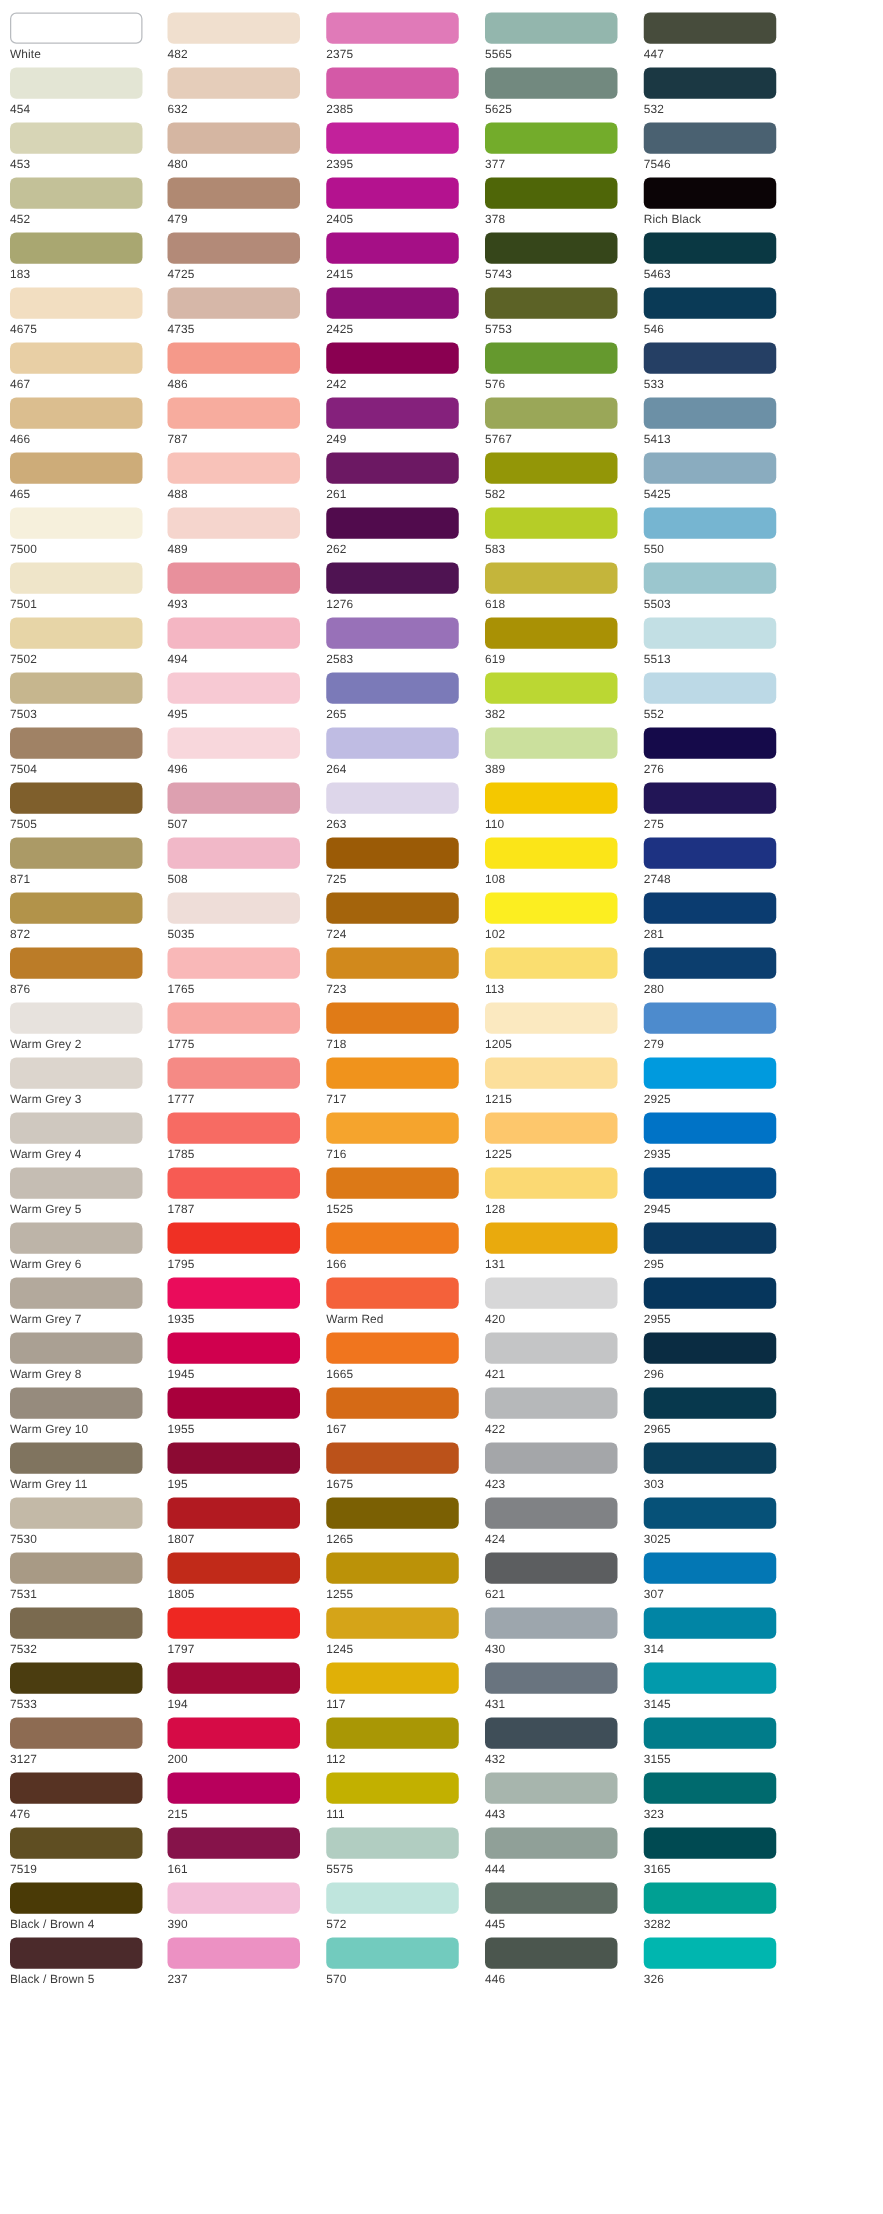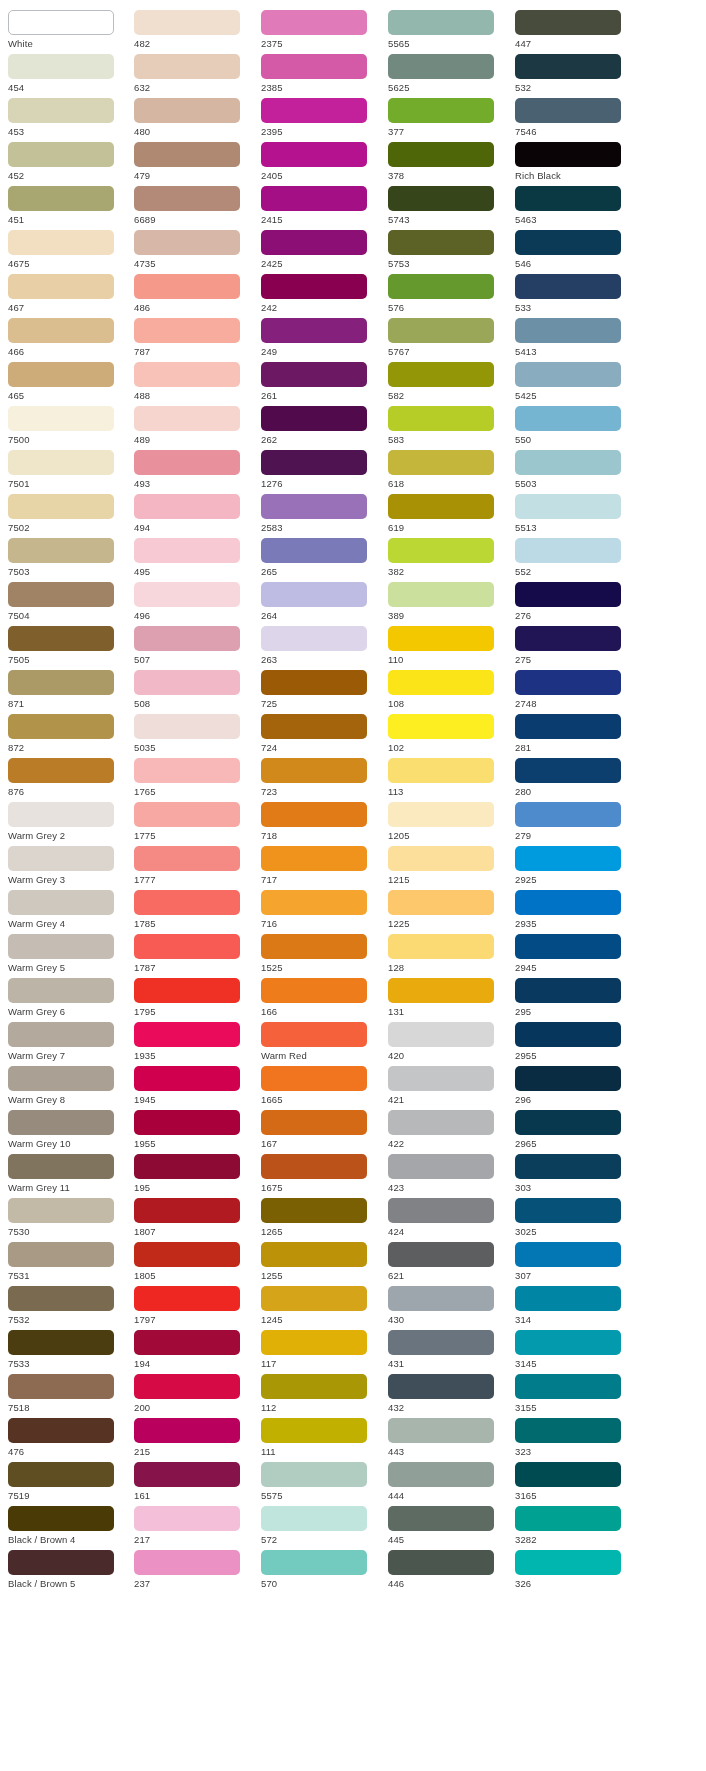--- a/index.html
+++ b/index.html
@@ -65,21 +65,21 @@
       <div class="swatch-item">
         <div class="swatch-chip" style="background: rgb(215, 213, 182);"></div>
         <div class="swatch-label">453</div>
       </div>
       <div class="swatch-item">
         <div class="swatch-chip" style="background: rgb(195, 193, 152);"></div>
         <div class="swatch-label">452</div>
       </div>
       <div class="swatch-item">
         <div class="swatch-chip" style="background: rgb(169, 167, 113);"></div>
-        <div class="swatch-label">451</div>
+        <div class="swatch-label">183</div>
       </div>
       <div class="swatch-item">
         <div class="swatch-chip" style="background: rgb(242, 222, 193);"></div>
         <div class="swatch-label">4675</div>
       </div>
       <div class="swatch-item">
         <div class="swatch-chip" style="background: rgb(232, 207, 165);"></div>
         <div class="swatch-label">467</div>
       </div>
       <div class="swatch-item">
@@ -173,21 +173,21 @@
       <div class="swatch-item">
         <div class="swatch-chip" style="background: rgb(122, 106, 79);"></div>
         <div class="swatch-label">7532</div>
       </div>
       <div class="swatch-item">
         <div class="swatch-chip" style="background: rgb(75, 61, 16);"></div>
         <div class="swatch-label">7533</div>
       </div>
       <div class="swatch-item">
         <div class="swatch-chip" style="background: rgb(141, 107, 82);"></div>
-        <div class="swatch-label">7518</div>
+        <div class="swatch-label">3127</div>
       </div>
       <div class="swatch-item">
         <div class="swatch-chip" style="background: rgb(87, 51, 35);"></div>
         <div class="swatch-label">476</div>
       </div>
       <div class="swatch-item">
         <div class="swatch-chip" style="background: rgb(95, 78, 34);"></div>
         <div class="swatch-label">7519</div>
       </div>
       <div class="swatch-item">
@@ -211,21 +211,21 @@
       <div class="swatch-item">
         <div class="swatch-chip" style="background: rgb(213, 182, 162);"></div>
         <div class="swatch-label">480</div>
       </div>
       <div class="swatch-item">
         <div class="swatch-chip" style="background: rgb(176, 137, 114);"></div>
         <div class="swatch-label">479</div>
       </div>
       <div class="swatch-item">
         <div class="swatch-chip" style="background: rgb(179, 138, 120);"></div>
-        <div class="swatch-label">6689</div>
+        <div class="swatch-label">4725</div>
       </div>
       <div class="swatch-item">
         <div class="swatch-chip" style="background: rgb(214, 183, 168);"></div>
         <div class="swatch-label">4735</div>
       </div>
       <div class="swatch-item">
         <div class="swatch-chip" style="background: rgb(245, 153, 138);"></div>
         <div class="swatch-label">486</div>
       </div>
       <div class="swatch-item">
@@ -331,21 +331,21 @@
       <div class="swatch-item">
         <div class="swatch-chip" style="background: rgb(184, 0, 92);"></div>
         <div class="swatch-label">215</div>
       </div>
       <div class="swatch-item">
         <div class="swatch-chip" style="background: rgb(134, 19, 74);"></div>
         <div class="swatch-label">161</div>
       </div>
       <div class="swatch-item">
         <div class="swatch-chip" style="background: rgb(243, 191, 217);"></div>
-        <div class="swatch-label">217</div>
+        <div class="swatch-label">390</div>
       </div>
       <div class="swatch-item">
         <div class="swatch-chip" style="background: rgb(236, 145, 195);"></div>
         <div class="swatch-label">237</div>
       </div>
     </div>
     <div class="swatch-column">
       <div class="swatch-item">
         <div class="swatch-chip" style="background: rgb(224, 122, 184);"></div>
         <div class="swatch-label">2375</div>

